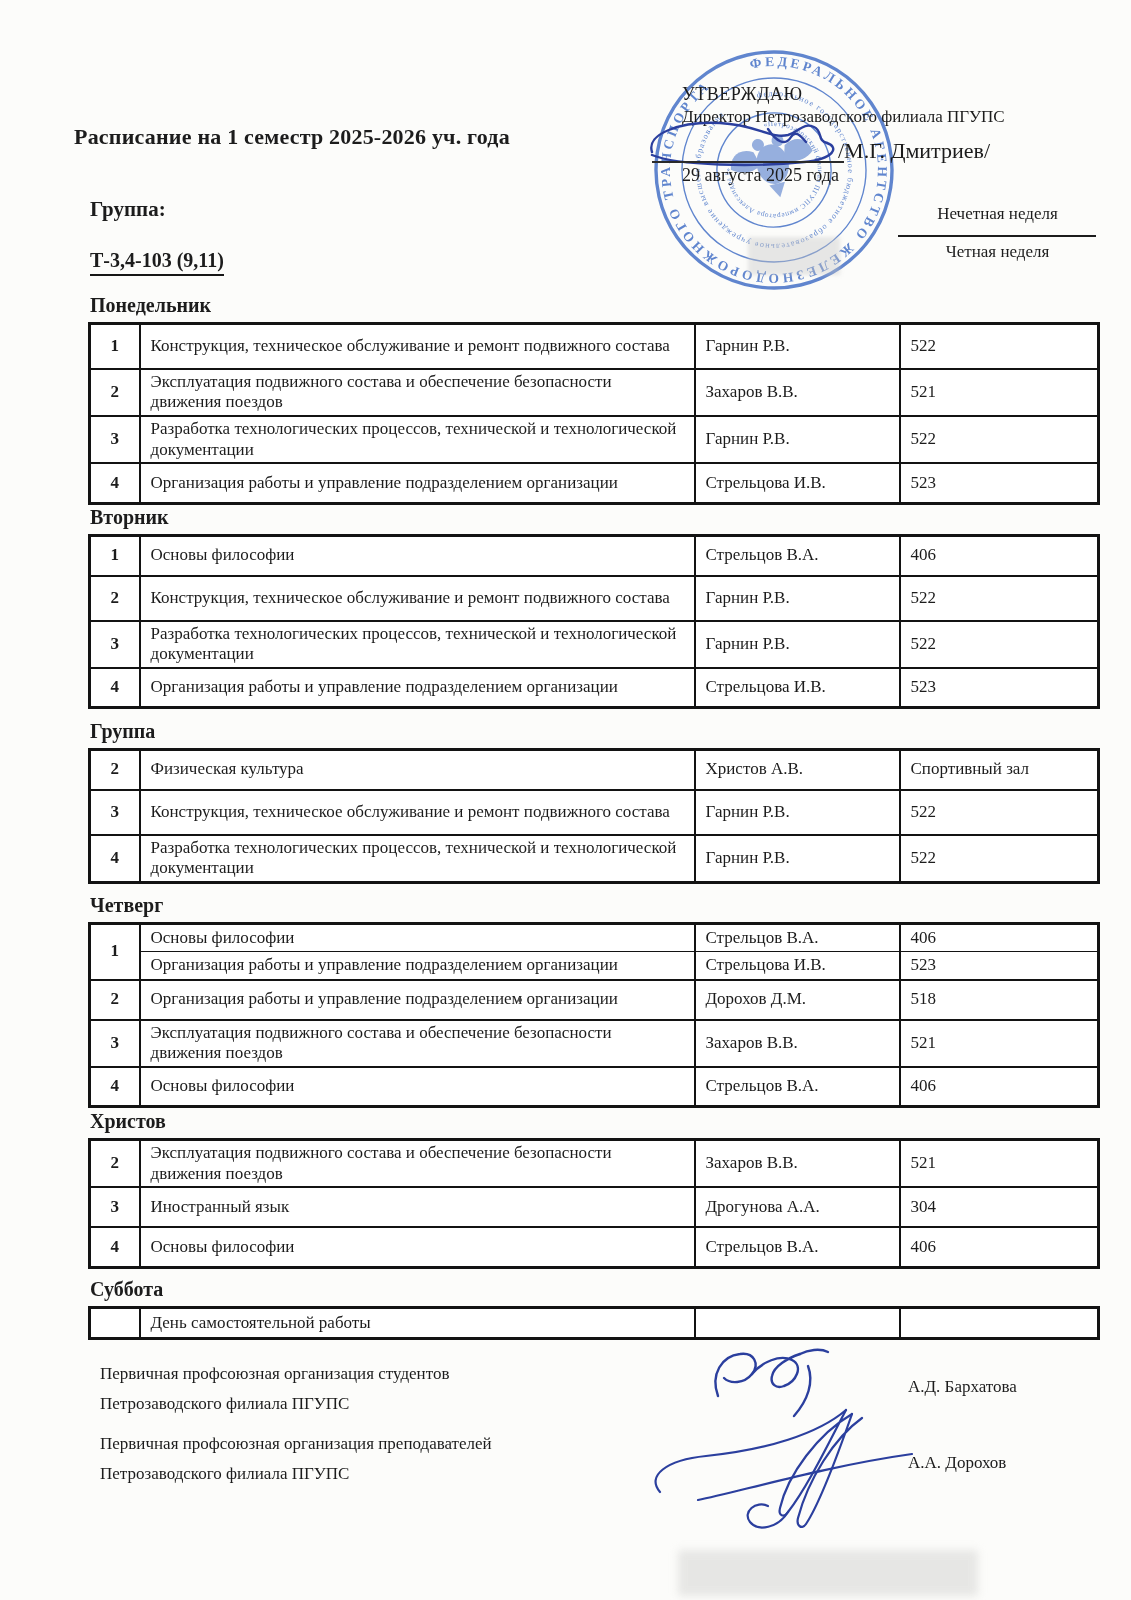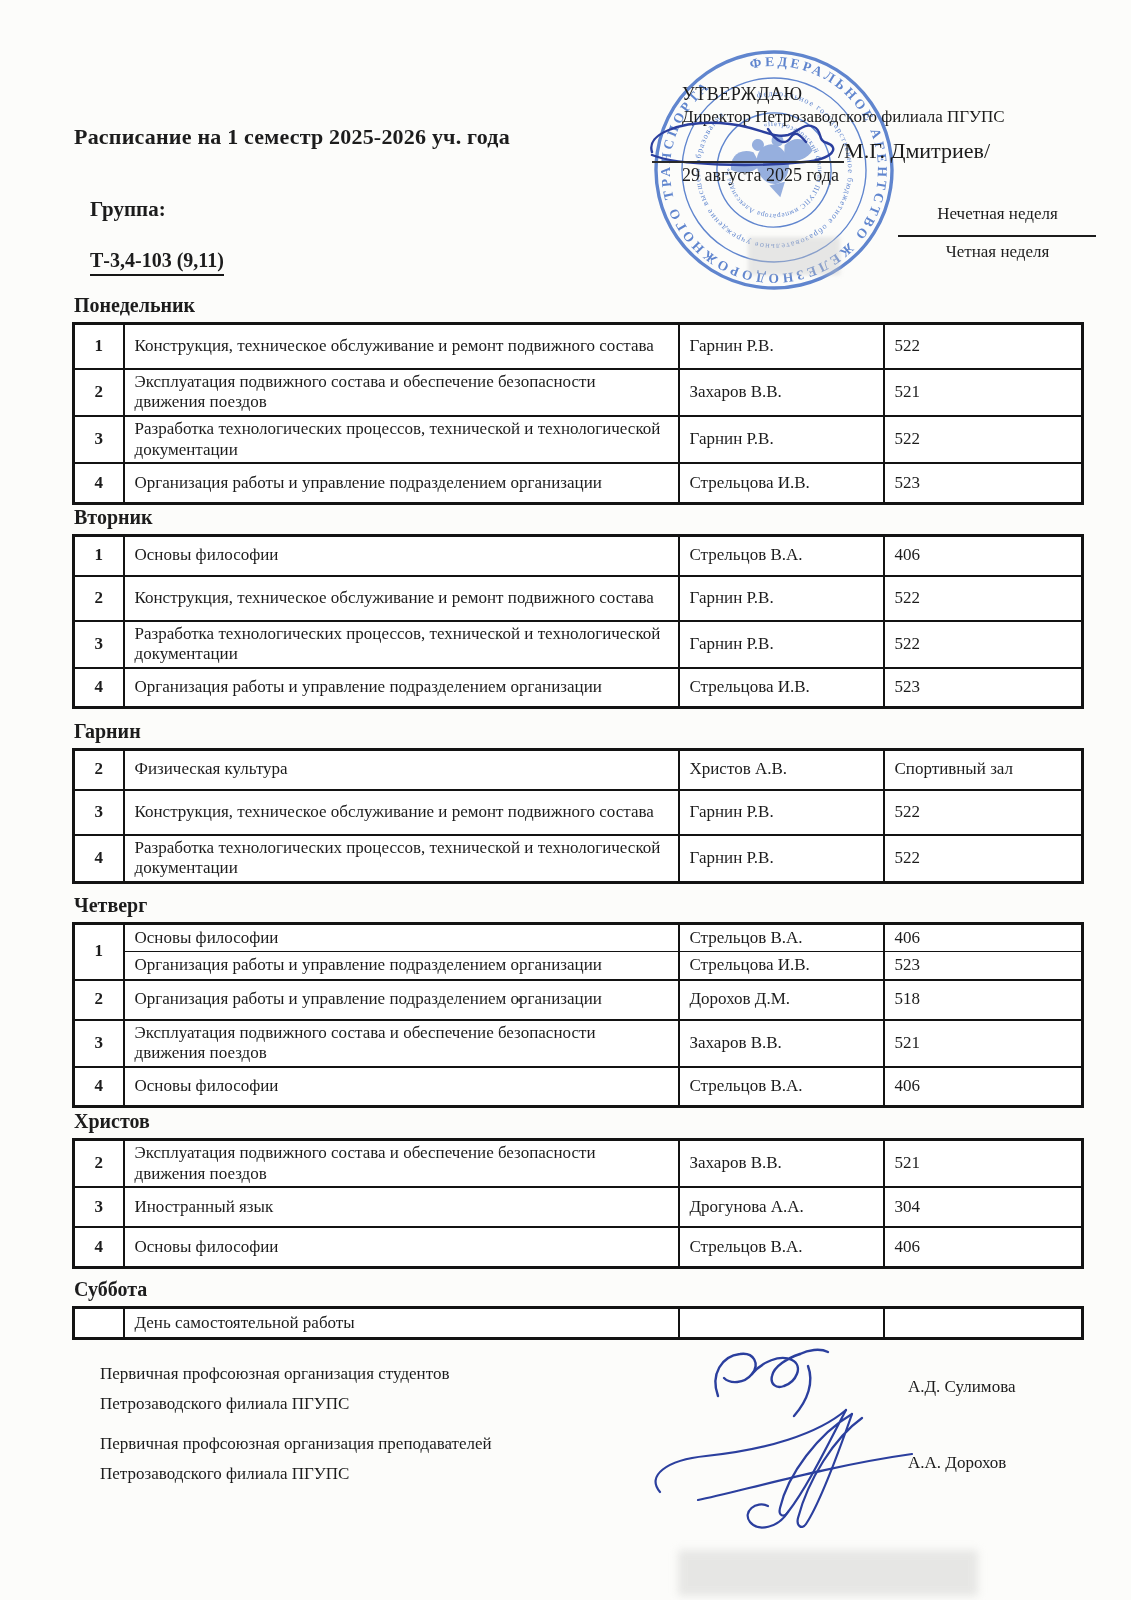--- a/index.html
+++ b/index.html
@@ -16,21 +16,21 @@
   .approve-word{left:682px;top:84px;font-size:18px;letter-spacing:.5px;}
   .director-line{left:682px;top:107px;font-size:17px;}
   .director-name{left:838px;top:138px;font-size:22px;}
   .sig-line{left:652px;top:161px;width:192px;border-top:2px solid #2a2a2a;height:0;}
   .date-line{left:682px;top:165px;font-size:18px;}
   .odd-week{left:898px;top:204px;width:199px;text-align:center;font-size:17px;}
   .week-divider{left:898px;top:235px;width:198px;border-top:2px solid #1c1c1c;height:0;}
   .even-week{left:898px;top:242px;width:199px;text-align:center;font-size:17px;}
 
   .schedule-host{left:0;top:0;width:1131px;height:1600px;}
-  .day-section{position:absolute;left:72px;width:1010px;}
+  .day-section{position:absolute;left:88px;width:1010px;}
   .day-heading{font-size:20px;line-height:24px;font-weight:bold;margin:0 0 5px 2px;}
   table.sched{border-collapse:collapse;table-layout:fixed;width:1009px;background:#fff;border:3px solid #131313;}
   table.sched td{border:2px solid #131313;font-size:17px;line-height:1.22;padding:2px 10px;vertical-align:middle;overflow:hidden;}
   td.num{font-weight:bold;font-size:26px;text-align:center;padding:0 2px;}
   td.subj{padding-left:22px;}
   td.teach{padding-left:14px;}
   td.room{padding-left:20px;}
   tr.r2l{height:45px;} tr.r1l{height:40px;} tr.rsub{height:28px;} tr.rsat{height:31px;}
   tr.rsub td.subj,tr.rsub td.teach,tr.rsub td.room{border-top-width:1px;border-bottom-width:1px;}
 
@@ -171,21 +171,21 @@
           <tr class="r1l">
             <td class="num" rowspan="1">4</td>
             <td class="subj">Организация работы и управление подразделением организации</td>
             <td class="teach">Стрельцова И.В.</td>
             <td class="room">523</td>
           </tr>
         </tbody>
       </table>
     </div>
     <div class="day-section" style="top: 719px;">
-      <div class="day-heading">Гарнин</div>
+      <div class="day-heading">Группа</div>
       <table class="sched">
         <colgroup>
           <col style="width: 50px;">
           <col style="width: 555px;">
           <col style="width: 205px;">
           <col style="width: 199px;">
         </colgroup>
         <tbody>
           <tr class="r1l">
             <td class="num" rowspan="1">2</td>
@@ -306,21 +306,21 @@
 <div class="abs foot-text f1l1">Первичная профсоюзная организация студентов</div>
 <div class="abs foot-text f1l2">Петрозаводского филиала ПГУПС</div>
 <svg class="abs" style="left:696px;top:1336px;" width="150" height="88" viewBox="0 0 150 88">
   <g fill="none" stroke="#2b3f9e" stroke-width="2.4" stroke-linecap="round">
     <path d="M22,60 C14,38 26,20 44,18 C58,16 64,28 56,38 C48,48 34,48 28,42"></path>
     <path d="M56,38 C66,26 84,18 96,24 C108,30 100,46 88,50 C80,53 74,48 76,40 C78,30 92,22 104,18"></path>
     <path d="M104,18 C112,14 124,12 132,16"></path>
     <path d="M112,30 C118,46 112,64 98,80"></path>
   </g>
 </svg>
-<div class="abs foot-text f1name">А.Д. Сулимова</div>
+<div class="abs foot-text f1name">А.Д. Бархатова</div>
 
 <div class="abs foot-text f2l1">Первичная профсоюзная организация преподавателей</div>
 <div class="abs foot-text f2l2">Петрозаводского филиала ПГУПС</div>
 <svg class="abs" style="left:636px;top:1396px;" width="286" height="140" viewBox="0 0 286 140">
   <g fill="none" stroke="#2b3f9e" stroke-width="2.2" stroke-linecap="round">
     <path d="M24,96 C10,80 30,64 70,60 C130,54 182,38 210,14"></path>
     <path d="M210,14 C192,48 172,90 152,116 C148,122 142,120 144,112 C152,78 182,38 216,18"></path>
     <path d="M216,18 C202,58 182,110 170,128 C166,134 160,130 162,122 C172,84 198,42 226,22"></path>
     <path d="M152,116 C142,132 122,136 114,126 C106,116 120,104 132,110"></path>
     <path d="M62,104 C102,96 190,70 276,58"></path>

